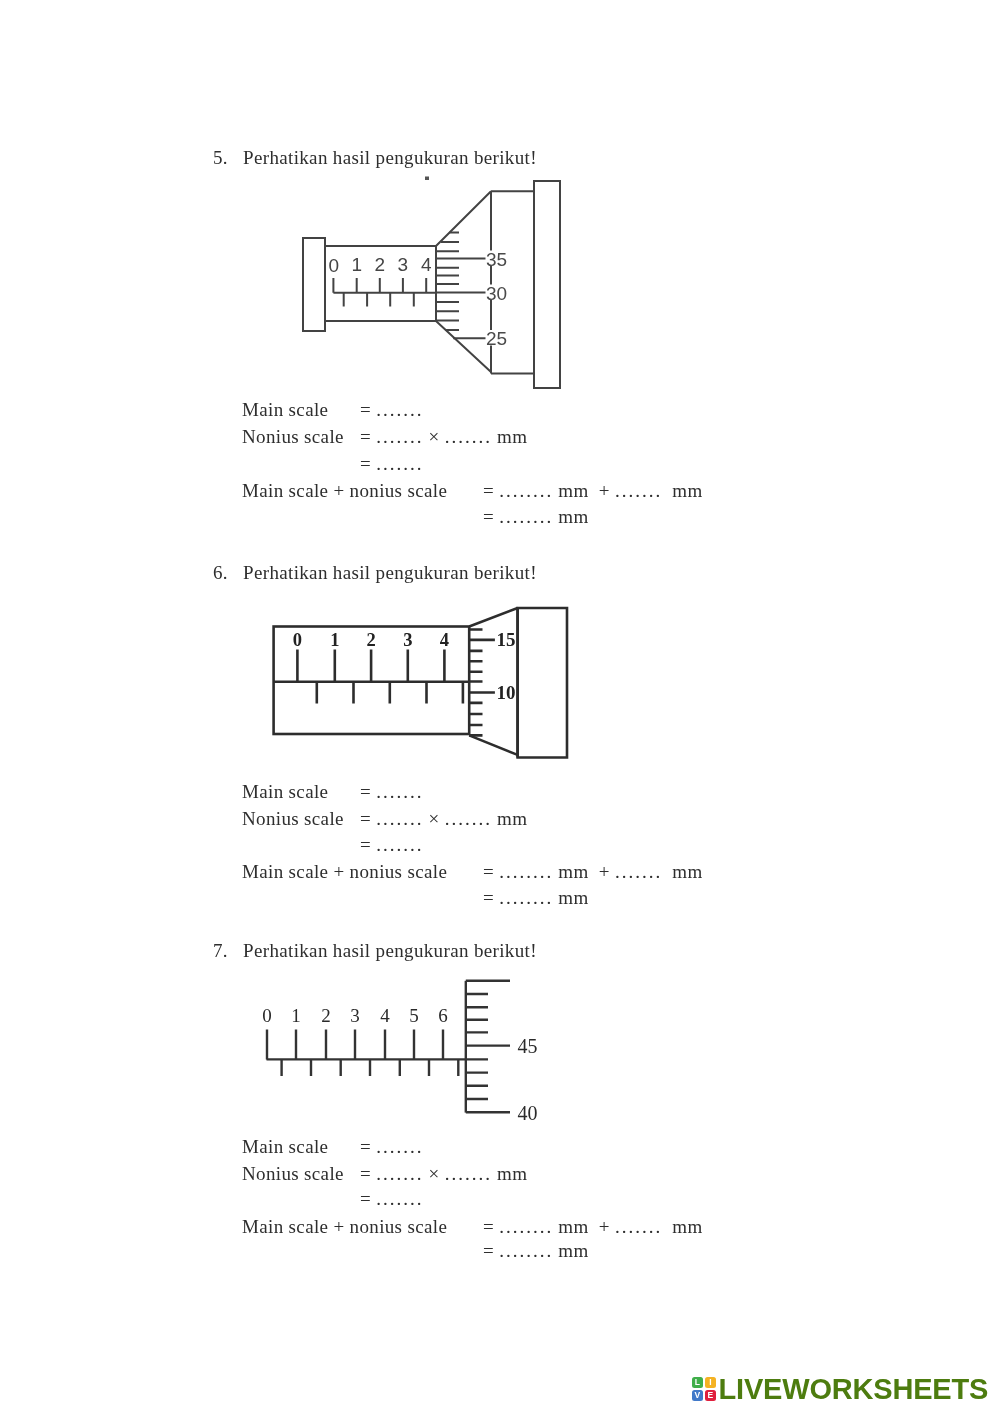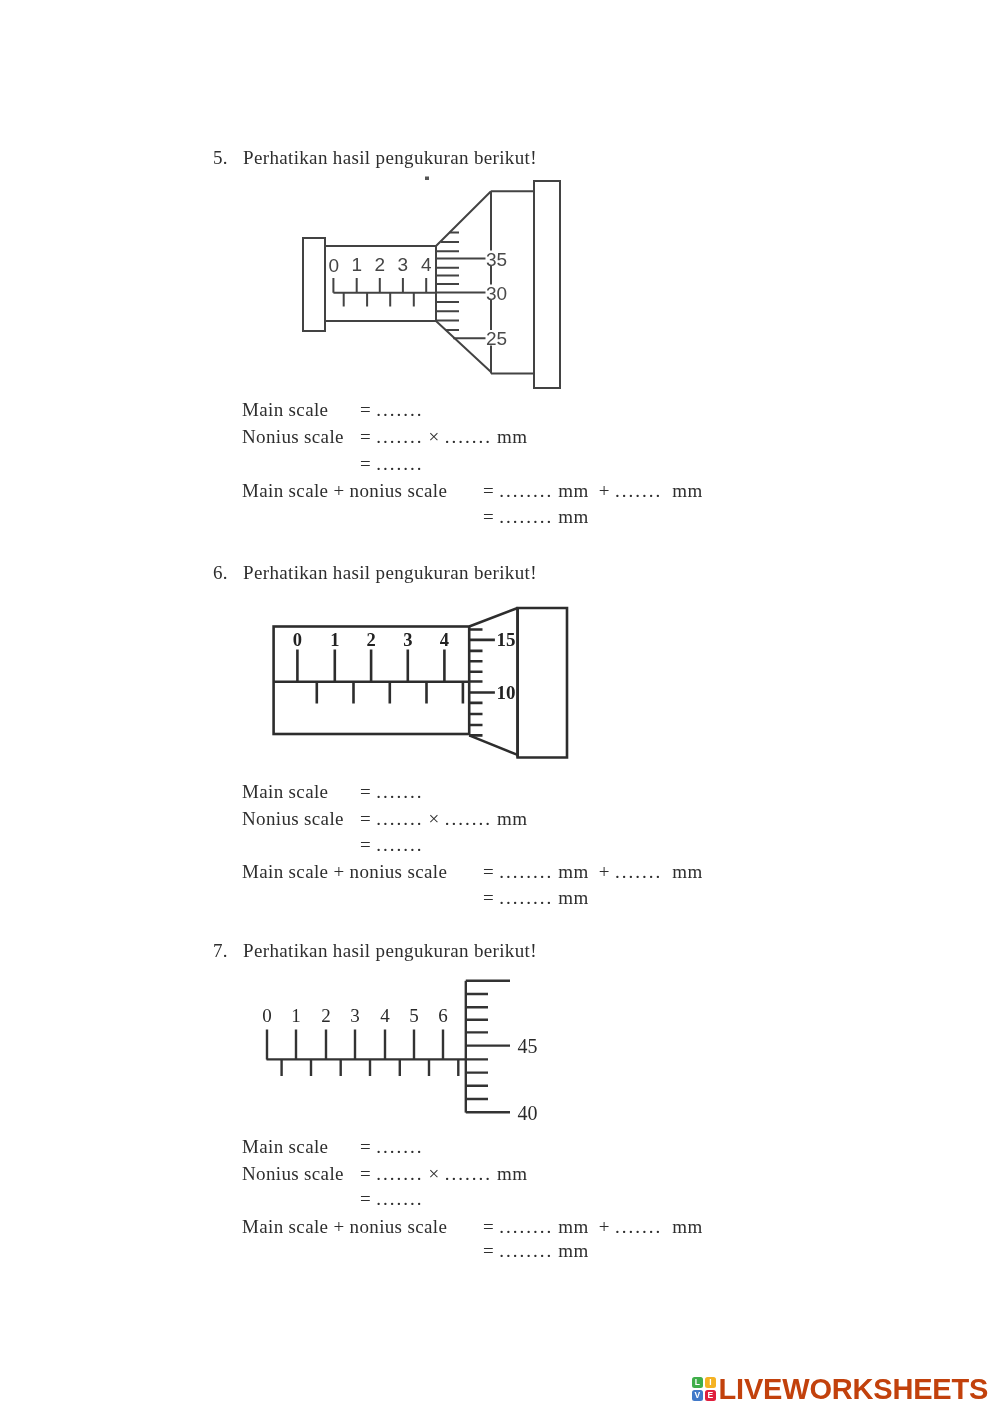--- a/index.html
+++ b/index.html
@@ -5,21 +5,21 @@
   html,body{margin:0;padding:0;background:#ffffff;}
   #page{position:relative;width:1000px;height:1413px;background:#ffffff;overflow:hidden;
         font-family:"Liberation Serif",serif;color:#2e2e2e;}
   .t{position:absolute;font-size:19px;line-height:22px;letter-spacing:0.35px;white-space:nowrap;}
   .dots{letter-spacing:2.0px;}
   svg{position:absolute;}
   .lw{position:absolute;left:692px;top:1372.5px;display:flex;align-items:center;}
   .lwgrid{display:grid;grid-template-columns:10.5px 10.5px;grid-template-rows:10.5px 10.5px;gap:2.6px;margin-right:3px;}
   .lwgrid span{border-radius:2.5px;color:#fff;font-family:"Liberation Sans",sans-serif;
      font-weight:bold;font-size:8.5px;line-height:10.5px;text-align:center;display:block;}
-  .lwtext{font-family:"Liberation Sans",sans-serif;font-weight:bold;color:#c2410c;
+  .lwtext{font-family:"Liberation Sans",sans-serif;font-weight:bold;color:#4d7c0f;
      font-size:29px;letter-spacing:-0.2px;}
 </style>
 </head>
 <body>
 <div id="page">
 
 <div class="t" style="left:213px;top:147px;">5.</div>
 <div class="t" style="left:243px;top:147px;">Perhatikan hasil pengukuran berikut!</div>
 
 <svg style="left:295px;top:170px;" width="280" height="225" viewBox="0 0 280 225">

